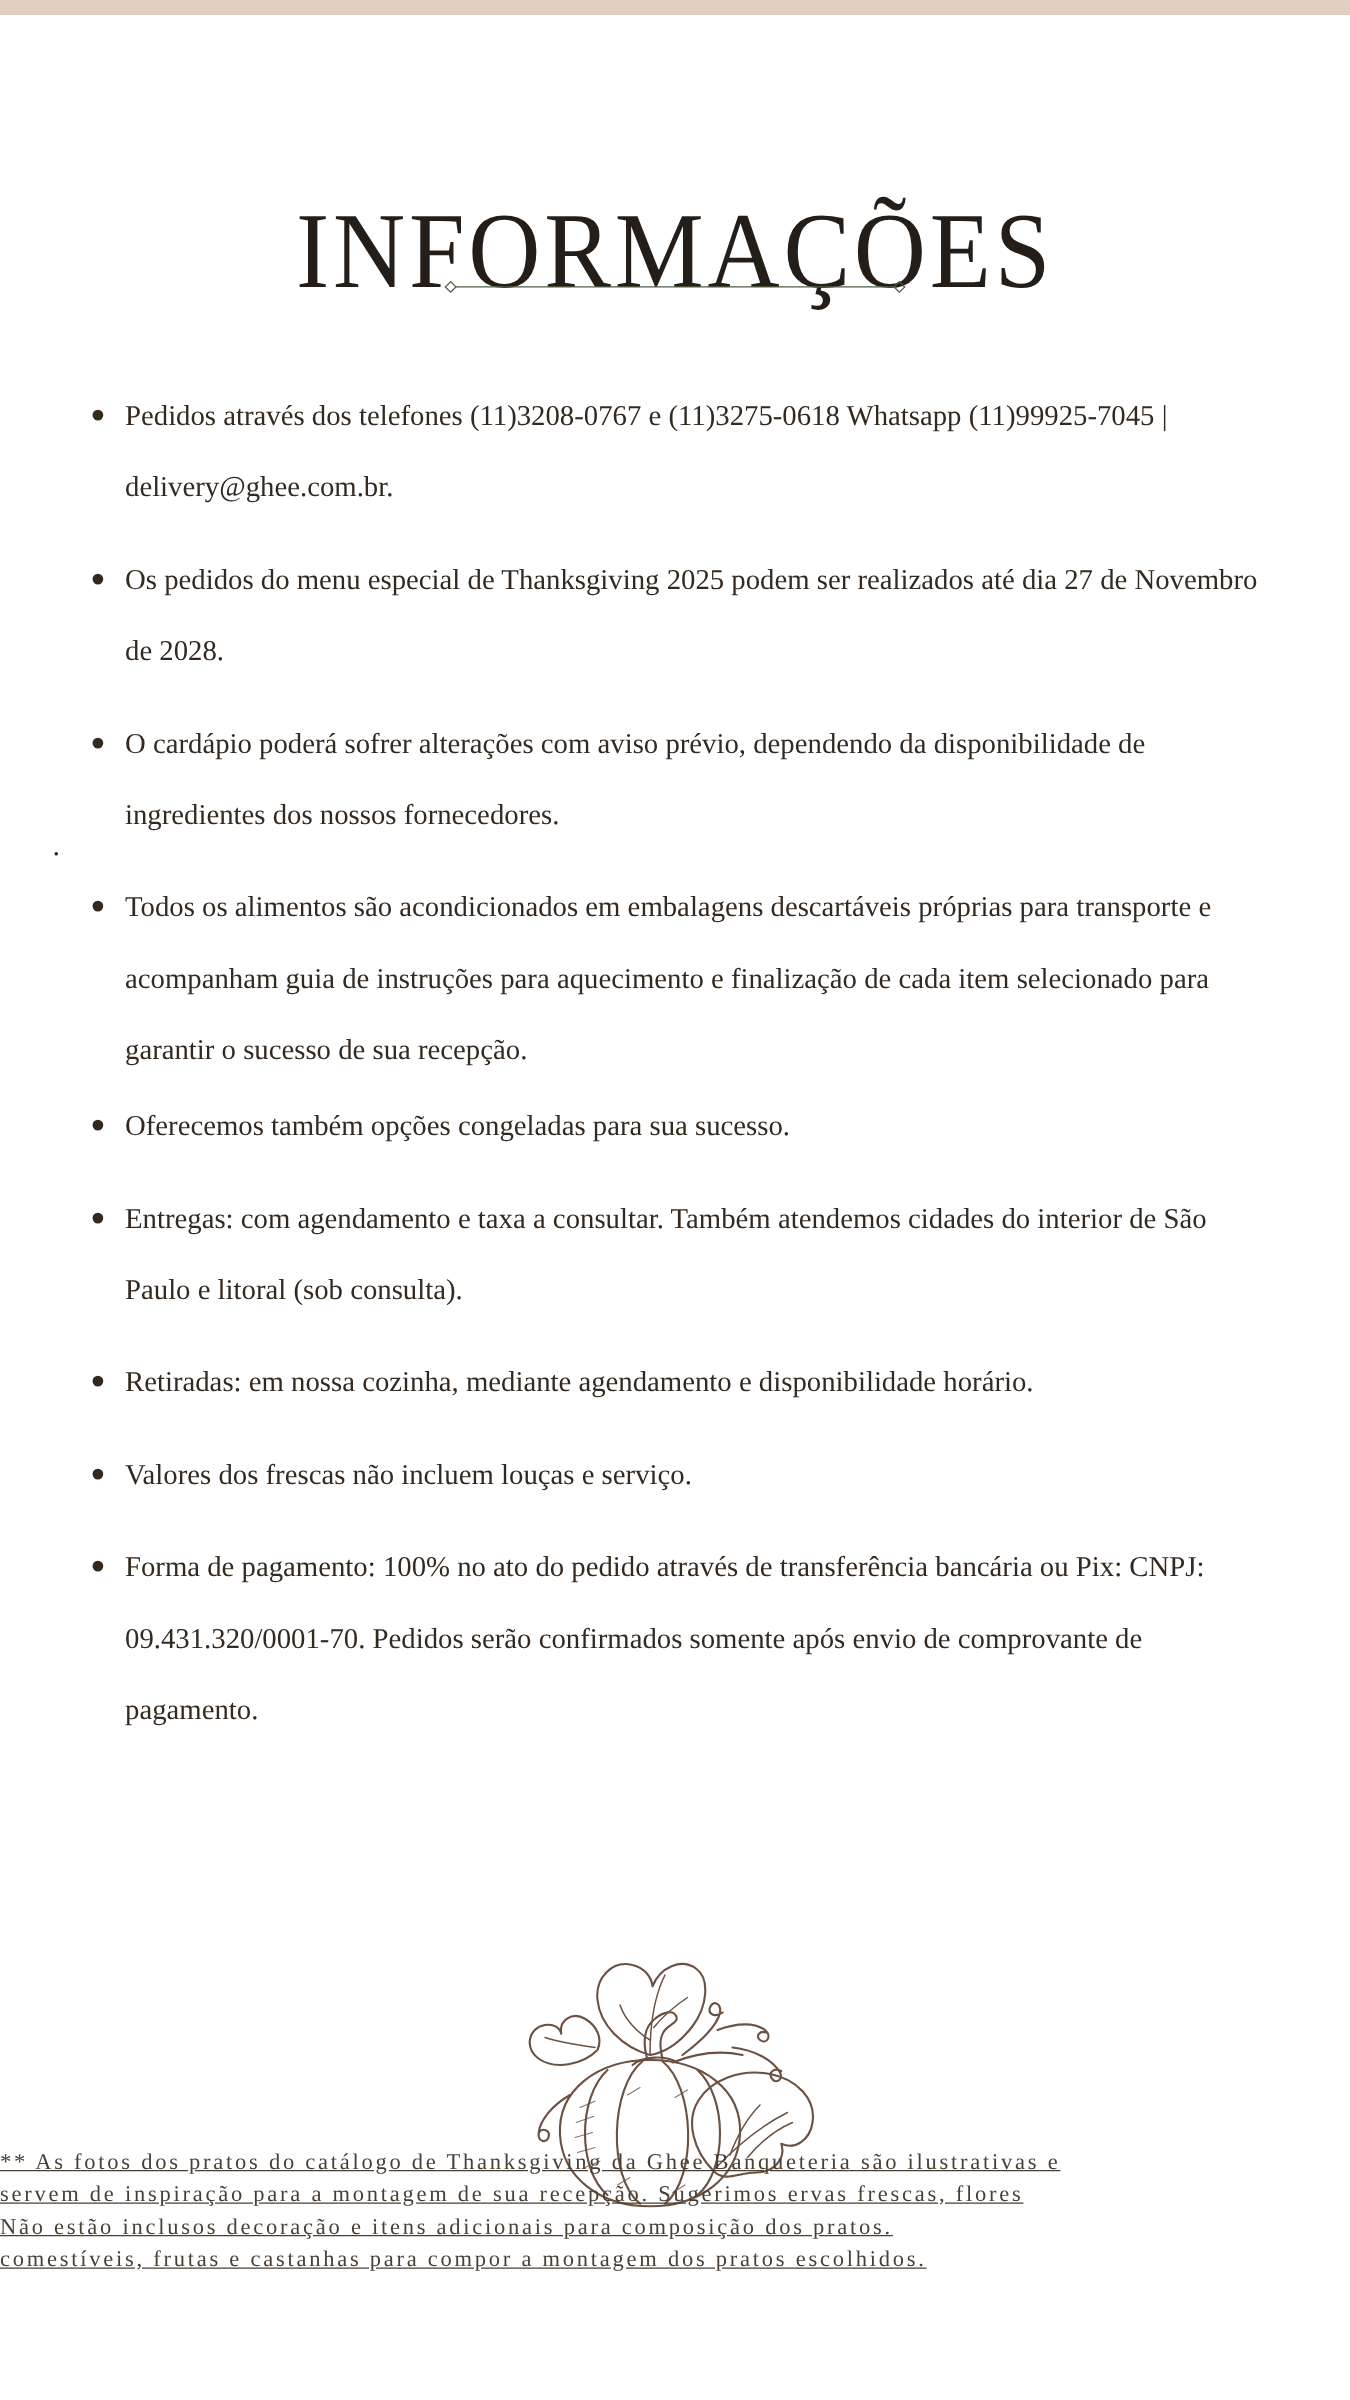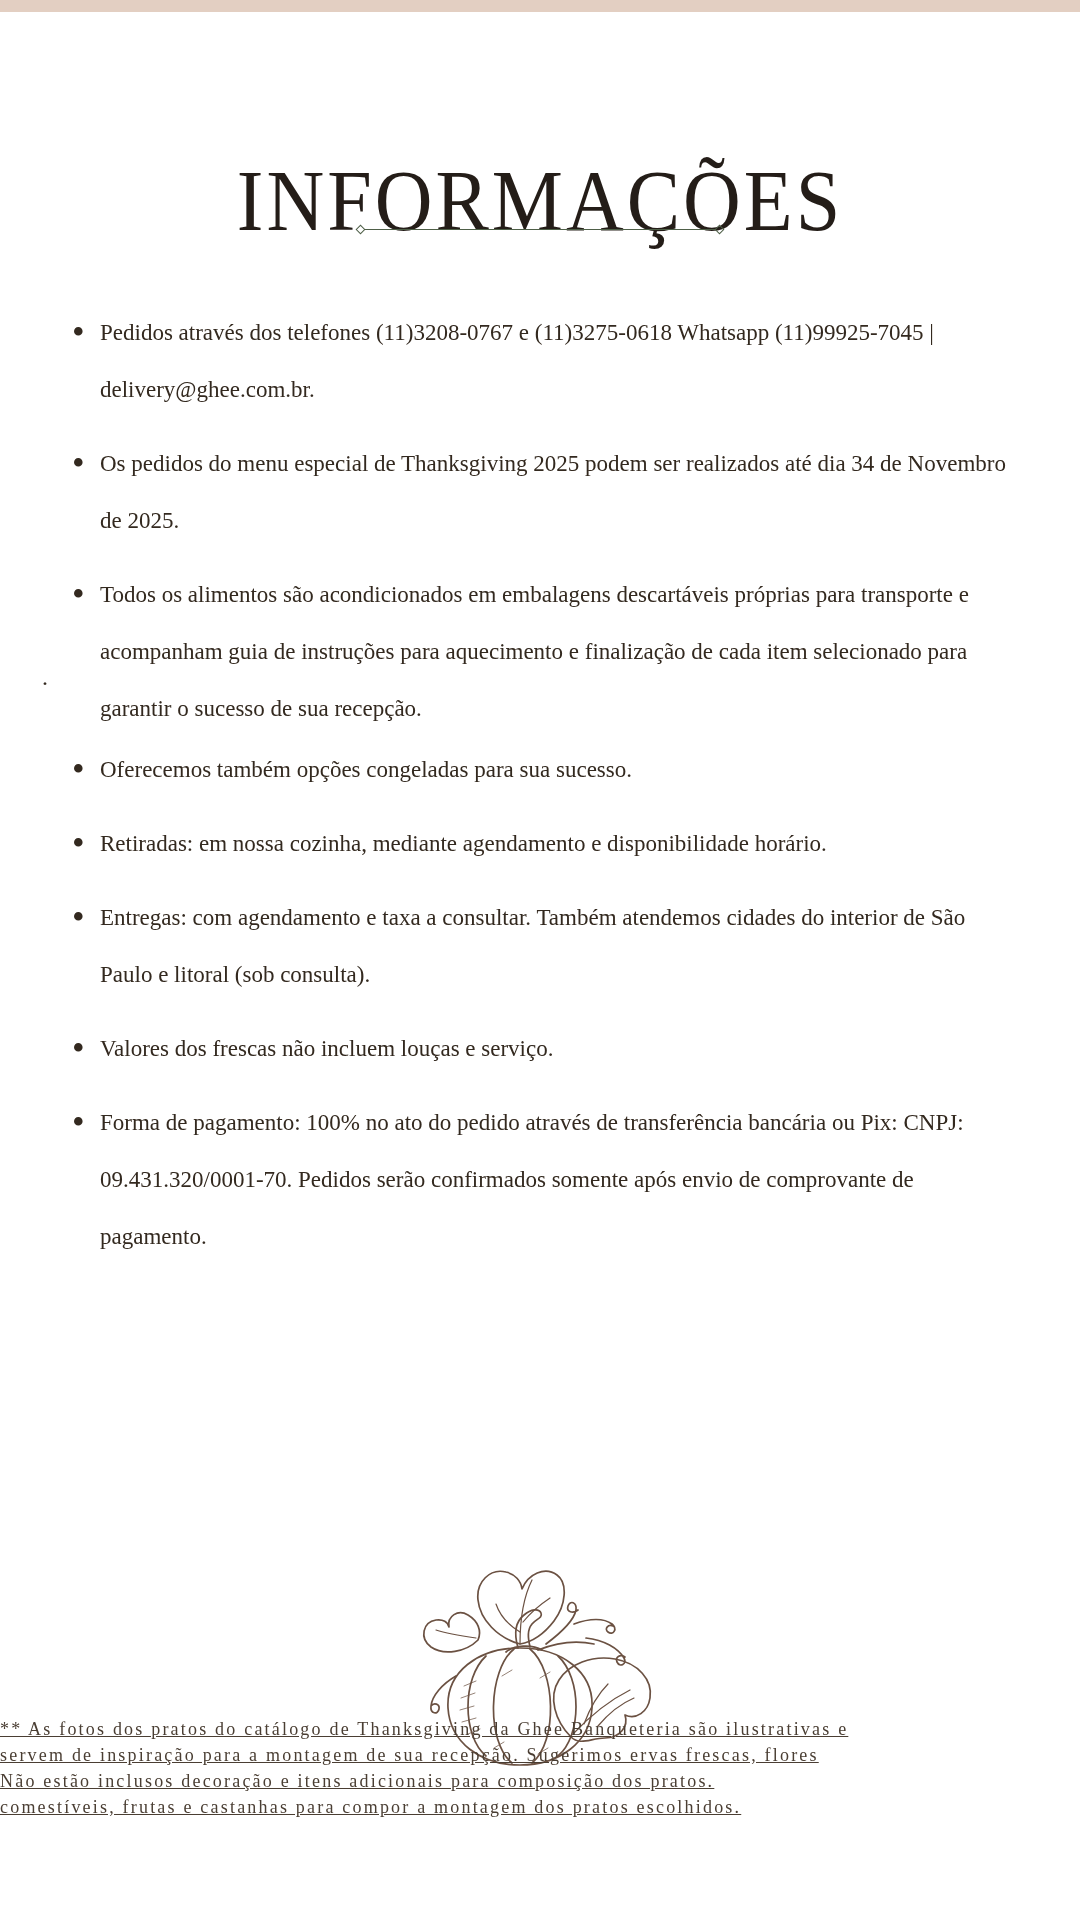--- a/index.html
+++ b/index.html
@@ -111,25 +111,26 @@
   <h1 class="page-title">INFORMAÇÕES</h1>
 
   <div class="title-divider">
     <span class="diamond"></span>
     <span class="rule"></span>
     <span class="diamond"></span>
   </div>
 
   <ul class="info-list">
     <li>Pedidos através dos telefones (11)3208-0767 e (11)3275-0618 Whatsapp (11)99925-7045 | delivery@ghee.com.br.</li>
-    <li>Os pedidos do menu especial de Thanksgiving 2025 podem ser realizados até dia 34 de Novembro de 2025.</li>
+    <li>Os pedidos do menu especial de Thanksgiving 2025 podem ser realizados até dia 27 de Novembro de 2028.</li>
+    <li>O cardápio poderá sofrer alterações com aviso prévio, dependendo da disponibilidade de ingredientes dos nossos fornecedores.</li>
     <li class="tight">Todos os alimentos são acondicionados em embalagens descartáveis próprias para transporte e acompanham guia de instruções para aquecimento e finalização de cada item selecionado para garantir o sucesso de sua recepção.</li>
     <li>Oferecemos também opções congeladas para sua sucesso.</li>
+    <li>Entregas: com agendamento e taxa a consultar. Também atendemos cidades do interior de São Paulo e litoral (sob consulta).</li>
     <li>Retiradas: em nossa cozinha, mediante agendamento e disponibilidade horário.</li>
-    <li>Entregas: com agendamento e taxa a consultar. Também atendemos cidades do interior de São Paulo e litoral (sob consulta).</li>
     <li>Valores dos frescas não incluem louças e serviço.</li>
     <li>Forma de pagamento: 100% no ato do pedido através de transferência bancária ou Pix: CNPJ: 09.431.320/0001-70. Pedidos serão confirmados somente após envio de comprovante de pagamento.</li>
   </ul>
 
   <div class="stray-period">.</div>
 
   <div class="pumpkin">
     <svg viewBox="0 0 285 230" fill="none" stroke="#6b5142" stroke-width="1.7" stroke-linecap="round" stroke-linejoin="round">
 
       <path d="M 58 118 C 44 126 34 138 33 148 C 32 156 40 157 41 151 C 42 146 36 144 33 148"></path>

